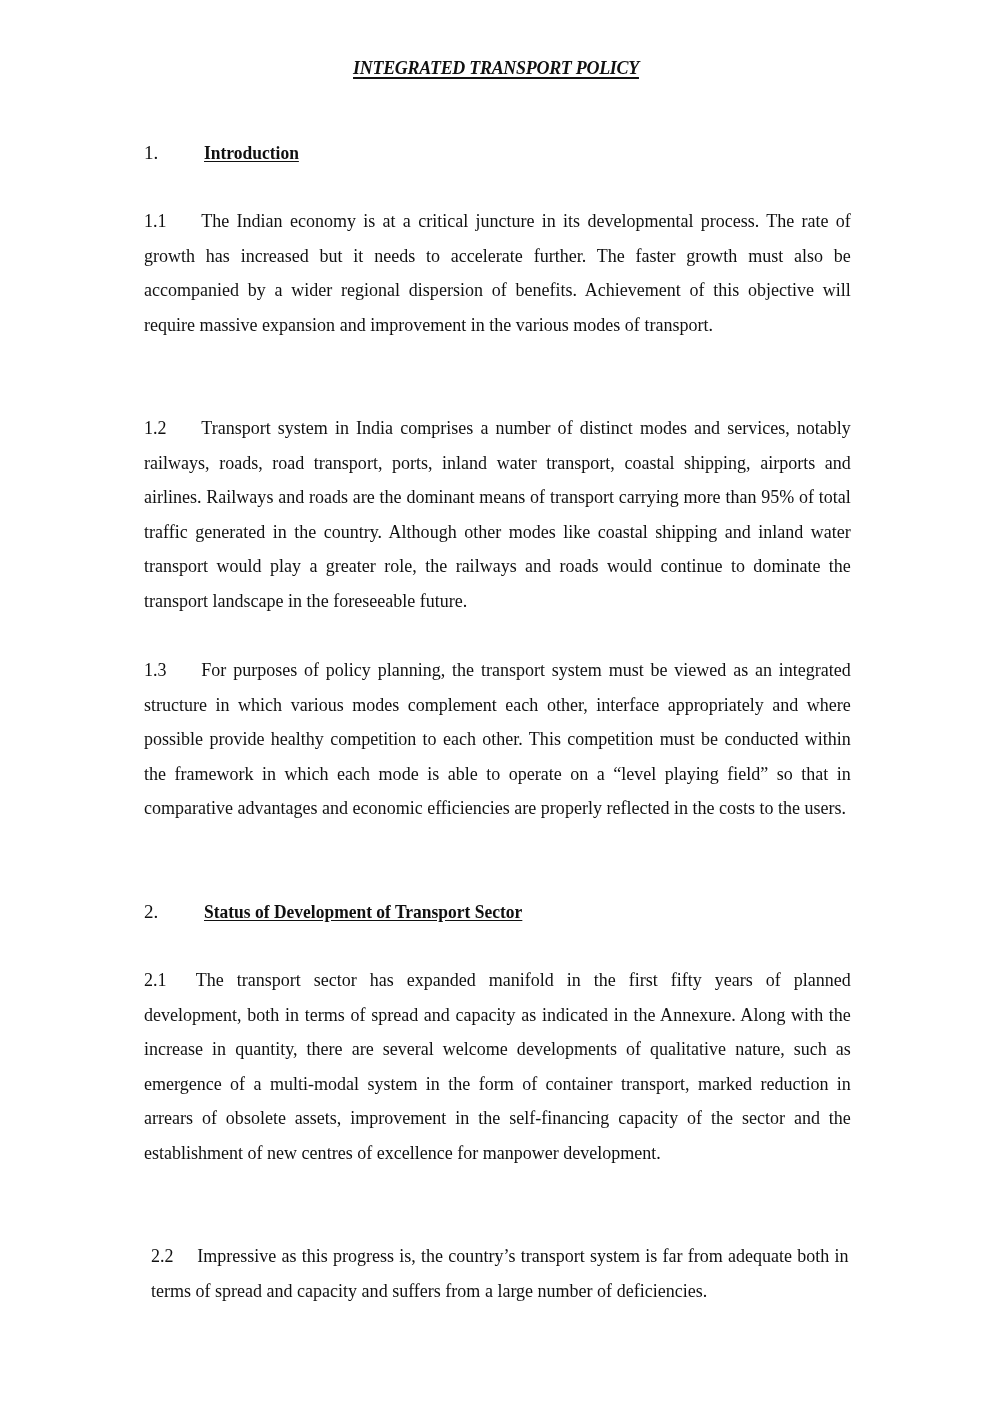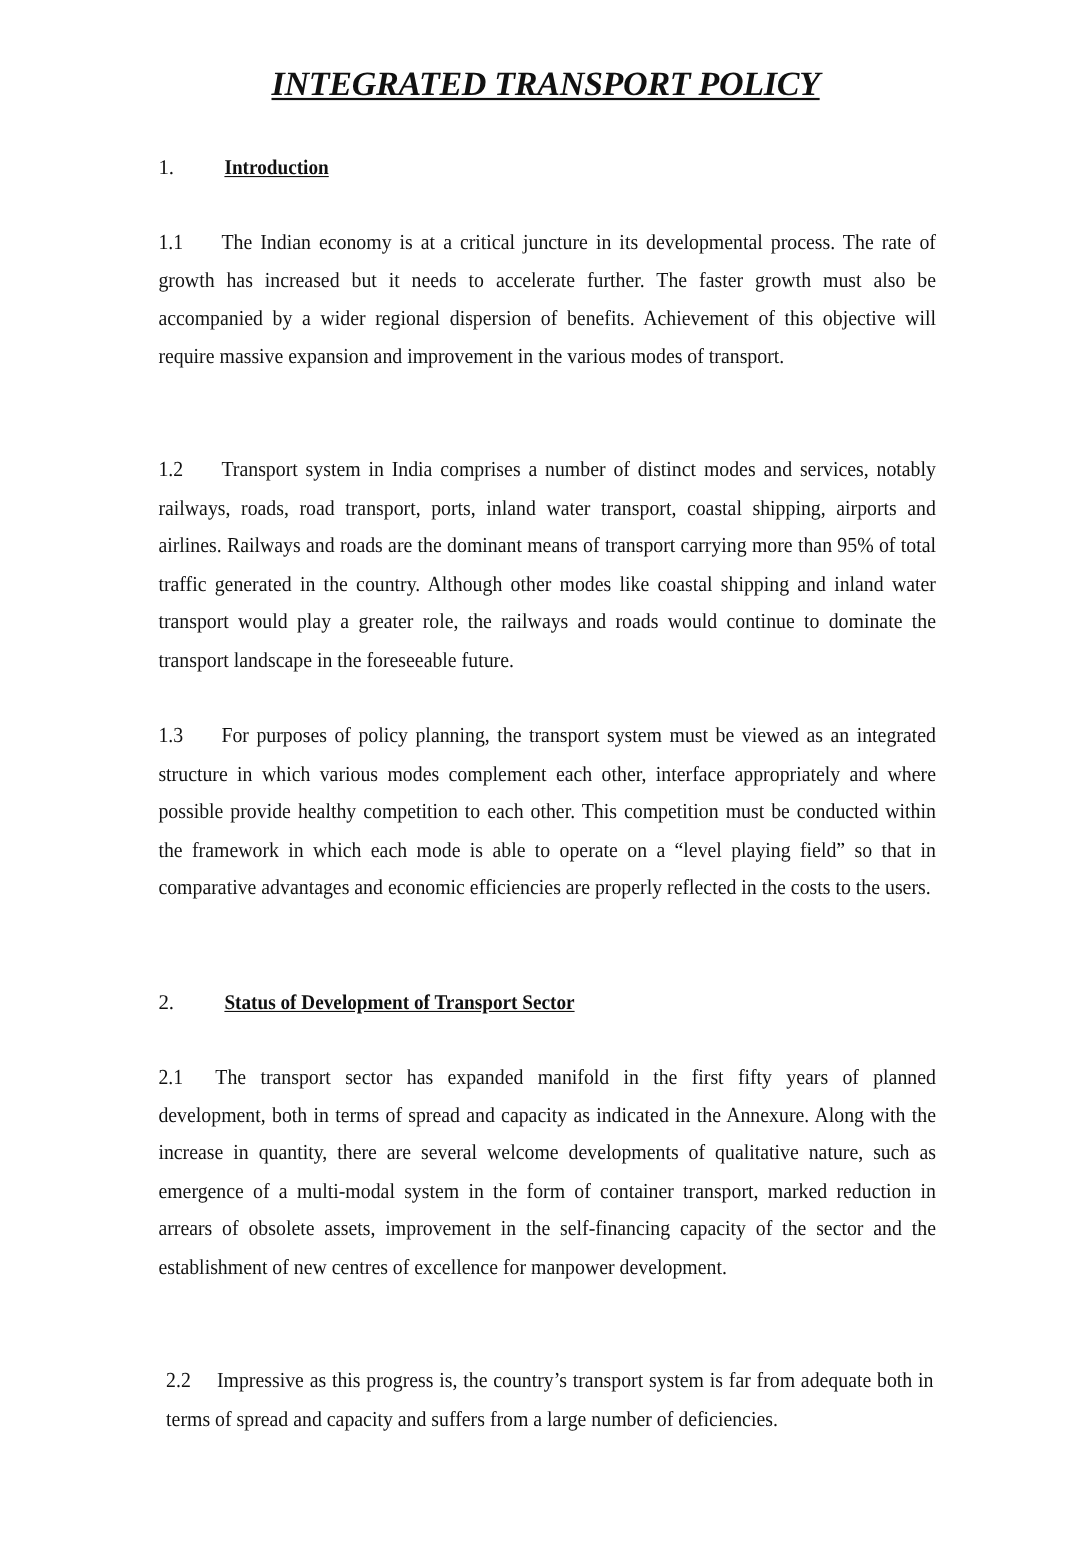--- a/index.html
+++ b/index.html
@@ -1,19 +1,19 @@
 <!DOCTYPE html>
 <html><head>
 <meta charset="utf-8">
 <style>
   html, body { margin: 0; padding: 0; background: #ffffff; }
   body { width: 992px; height: 1403px; position: relative; overflow: hidden; color: #111; font-family: "Liberation Serif", serif; }
   .title {
     position: absolute; left: 0; width: 992px; top: 58px; text-align: center;
-    font-size: 31px; font-weight: bold; font-style: italic; text-decoration: underline;
+    font-size: 18px; font-weight: bold; font-style: italic; text-decoration: underline;
     text-decoration-thickness: 2px; text-underline-offset: 3px; letter-spacing: -0.3px;
   }
   .heading { position: absolute; left: 144px; font-size: 19px; line-height: 24px; display: flex; }
   .heading .num { width: 60px; display: inline-block; }
   .heading .label { font-weight: bold; text-decoration: underline; text-underline-offset: 2px; transform: scaleX(0.92); transform-origin: left; display: inline-block; }
   .para {
     position: absolute; left: 144px; width: 765px; font-size: 19.5px; line-height: 34.6px;
     text-align: justify; transform: scaleX(0.924); transform-origin: left top; word-spacing: 0px;
   }
   .para .pnum { display: inline-block; width: 62px; }

